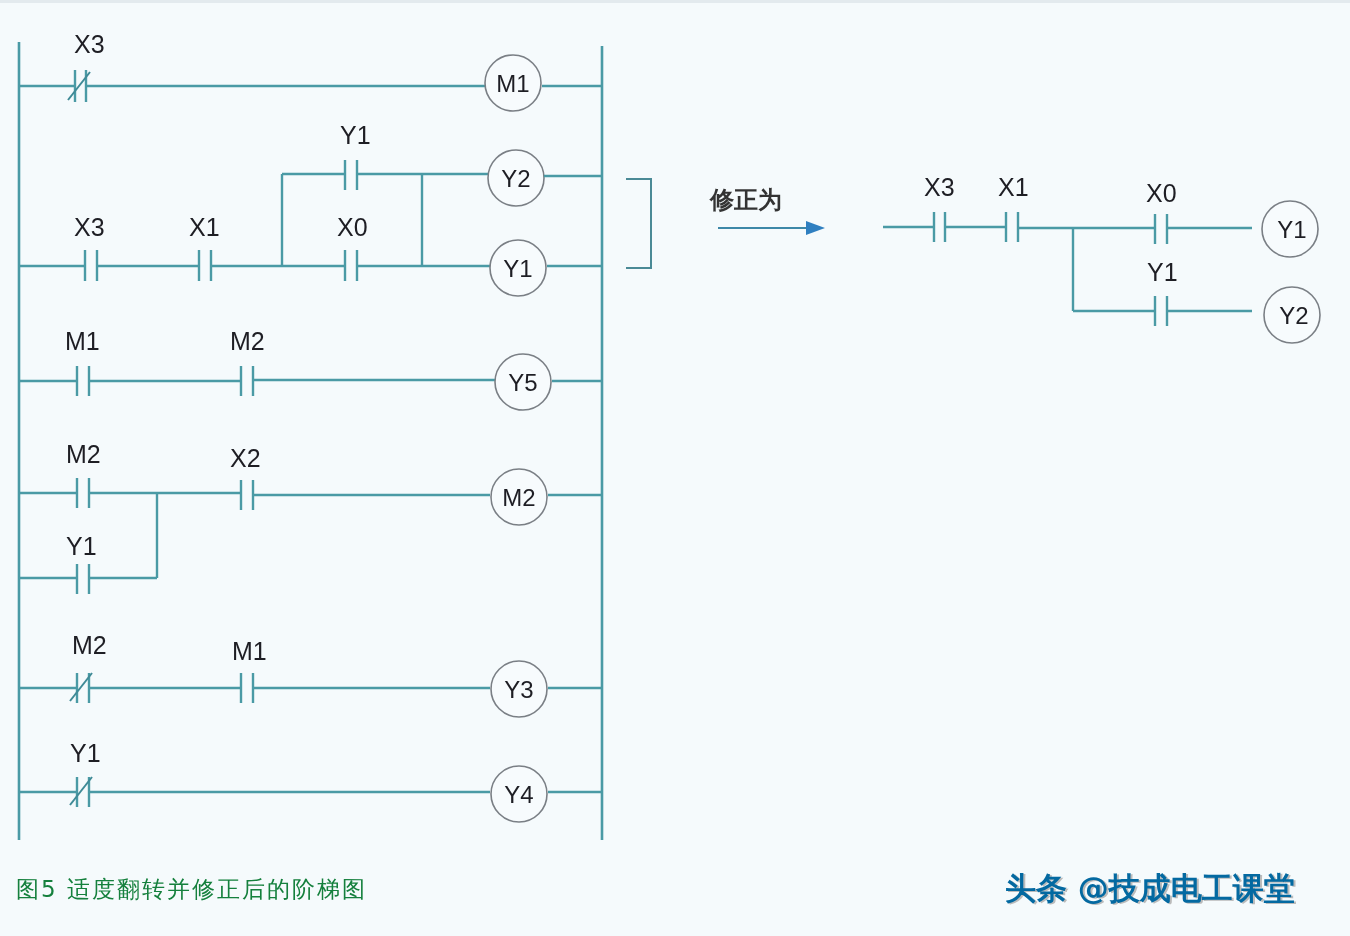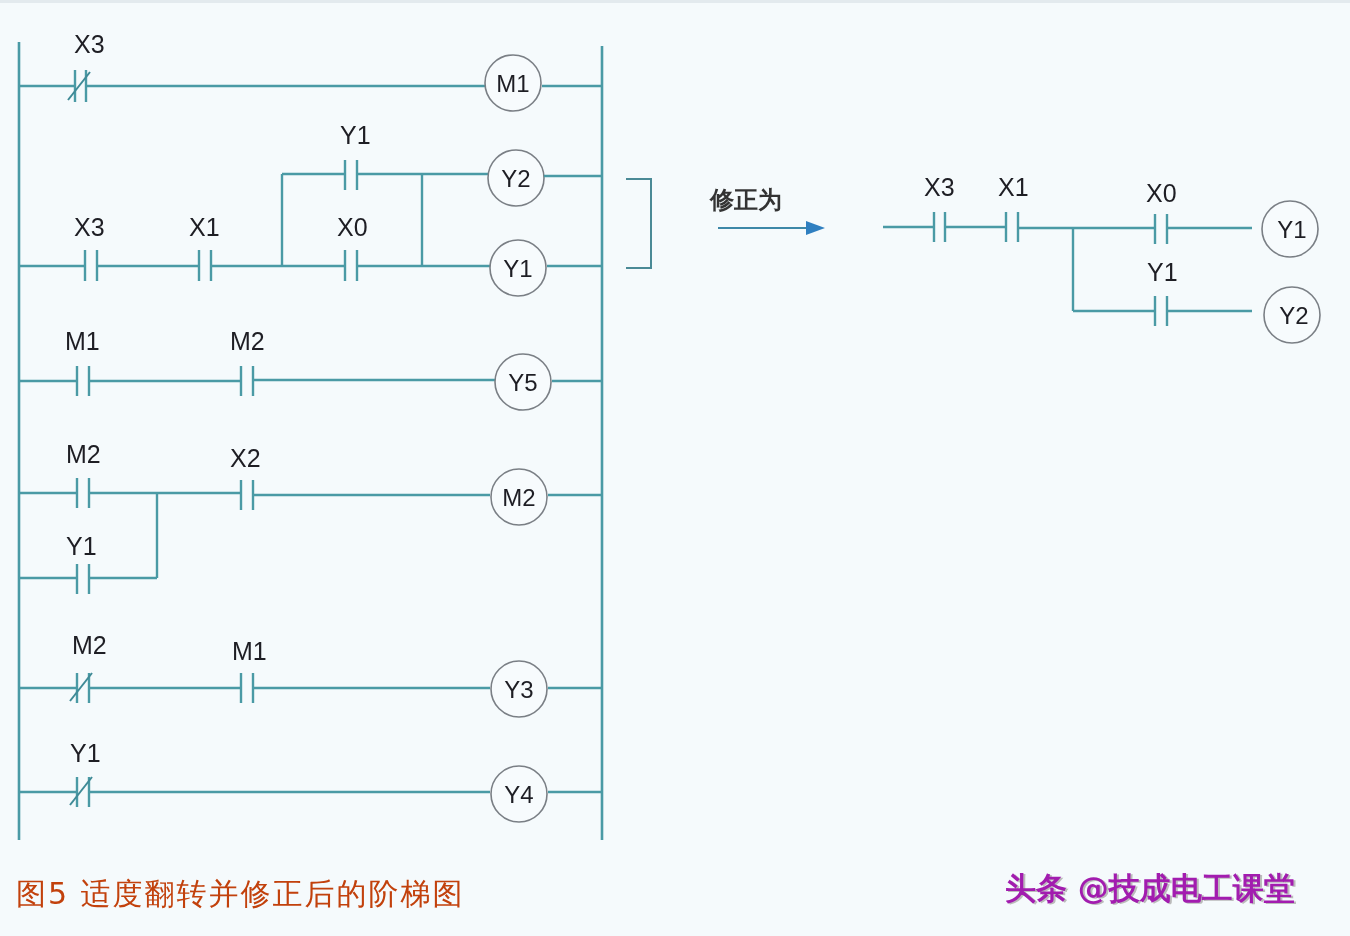--- a/index.html
+++ b/index.html
@@ -10,23 +10,23 @@
   .rail { stroke:#4a9aa5; stroke-width:2.6; fill:none; }
   .contact { stroke:#4a9aa5; stroke-width:2.4; fill:none; }
   .nc-slash { stroke:#3f8a96; stroke-width:2; fill:none; }
   .coil { stroke:#7a7f85; stroke-width:1.6; fill:#f7fbfd; }
   .lbl { font-family:"Liberation Sans", sans-serif; font-size:25px; fill:#1e1e24; }
   .coil-lbl { font-family:"Liberation Sans", sans-serif; font-size:24px; fill:#1e1e24; text-anchor:middle; dominant-baseline:central; }
   .bracket { stroke:#4a8a96; stroke-width:2; fill:none; }
   .arrow-line { stroke:#3d88a8; stroke-width:2.2; }
   .arrow-head { fill:#2f7fc0; }
   .note { font-family:"DejaVu Sans", sans-serif; font-size:24px; font-weight:bold; fill:#333; }
-  .caption { position:absolute; left:16px; top:874px; font-size:30px; color:#c2410c; letter-spacing:2px;
+  .caption { position:absolute; left:16px; top:874px; font-size:23px; color:#15803d; letter-spacing:2px;
              font-family:"DejaVu Sans", sans-serif; }
-  .watermark { position:absolute; left:1005px; top:868px; font-size:31px; color:#a21caf; font-weight:bold;
+  .watermark { position:absolute; left:1005px; top:868px; font-size:31px; color:#0369a1; font-weight:bold;
                font-family:"DejaVu Sans", sans-serif; text-shadow:2px 1px 0 #bbb; }
   .topline { position:absolute; left:0; top:0; width:1350px; height:3px; background:#e3eaee; }
 </style>
 </head>
 <body>
 
 <div class="topline"></div>
 
 <svg id="diagram" width="1350" height="936">
 

